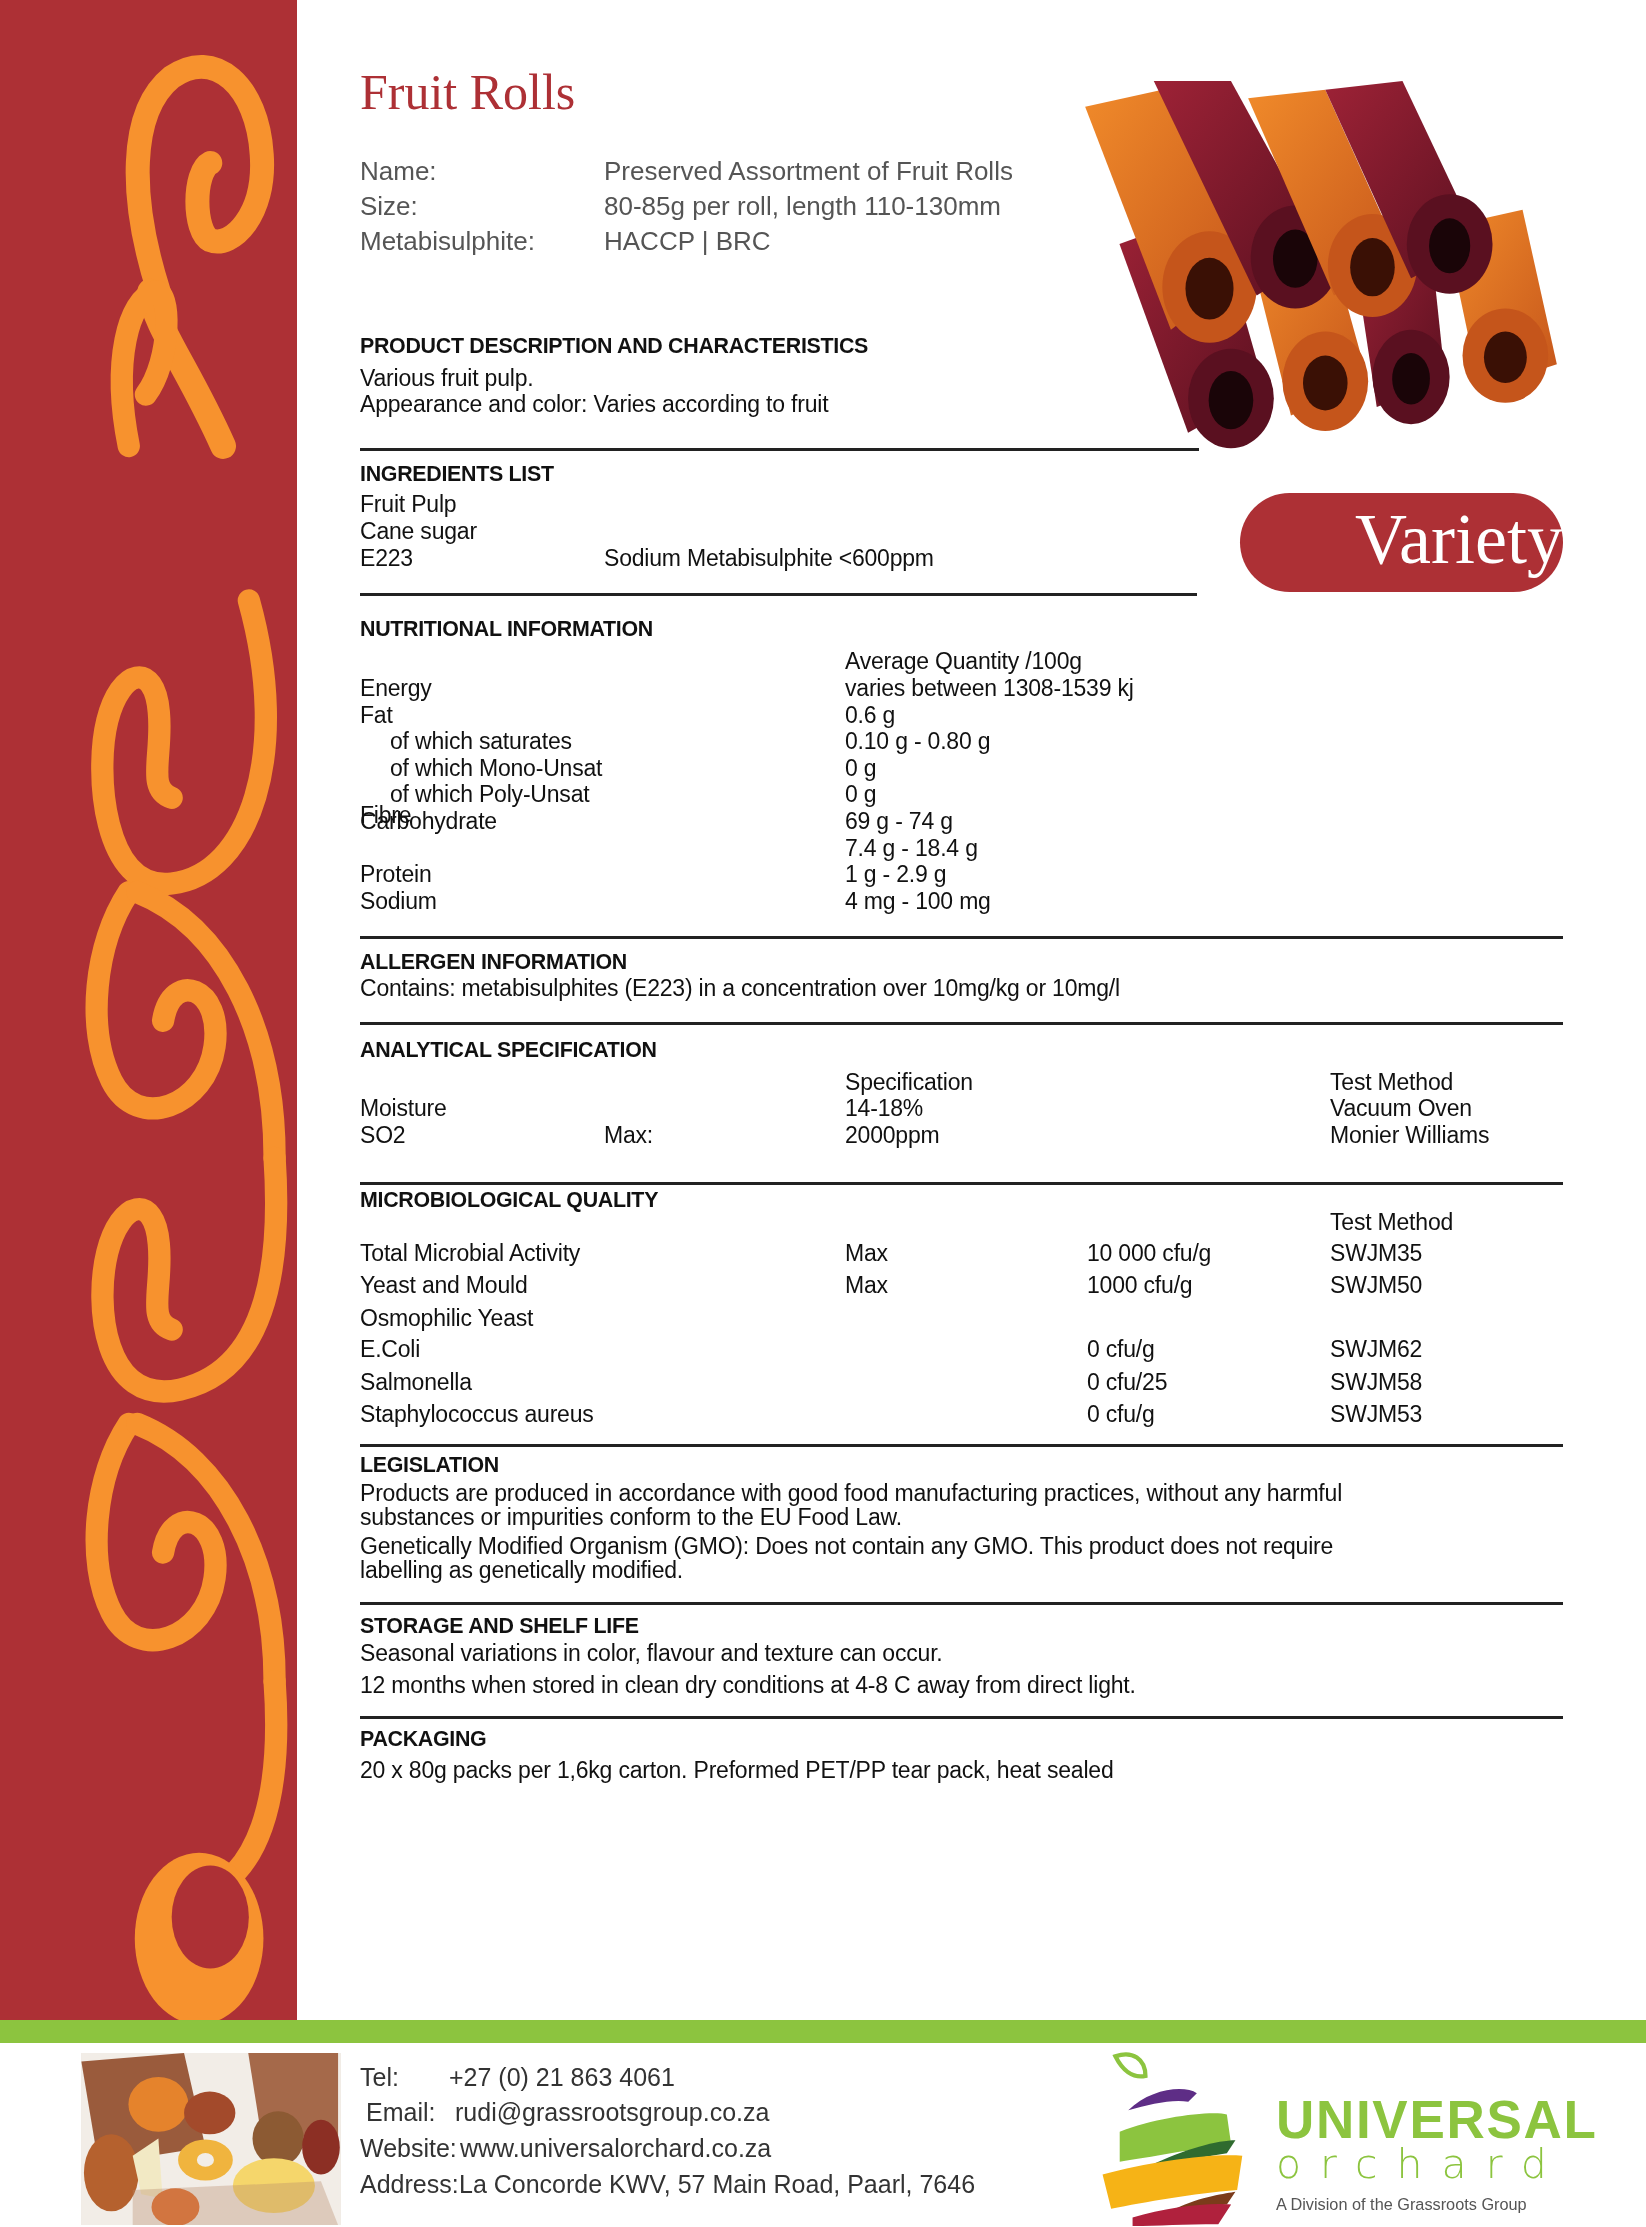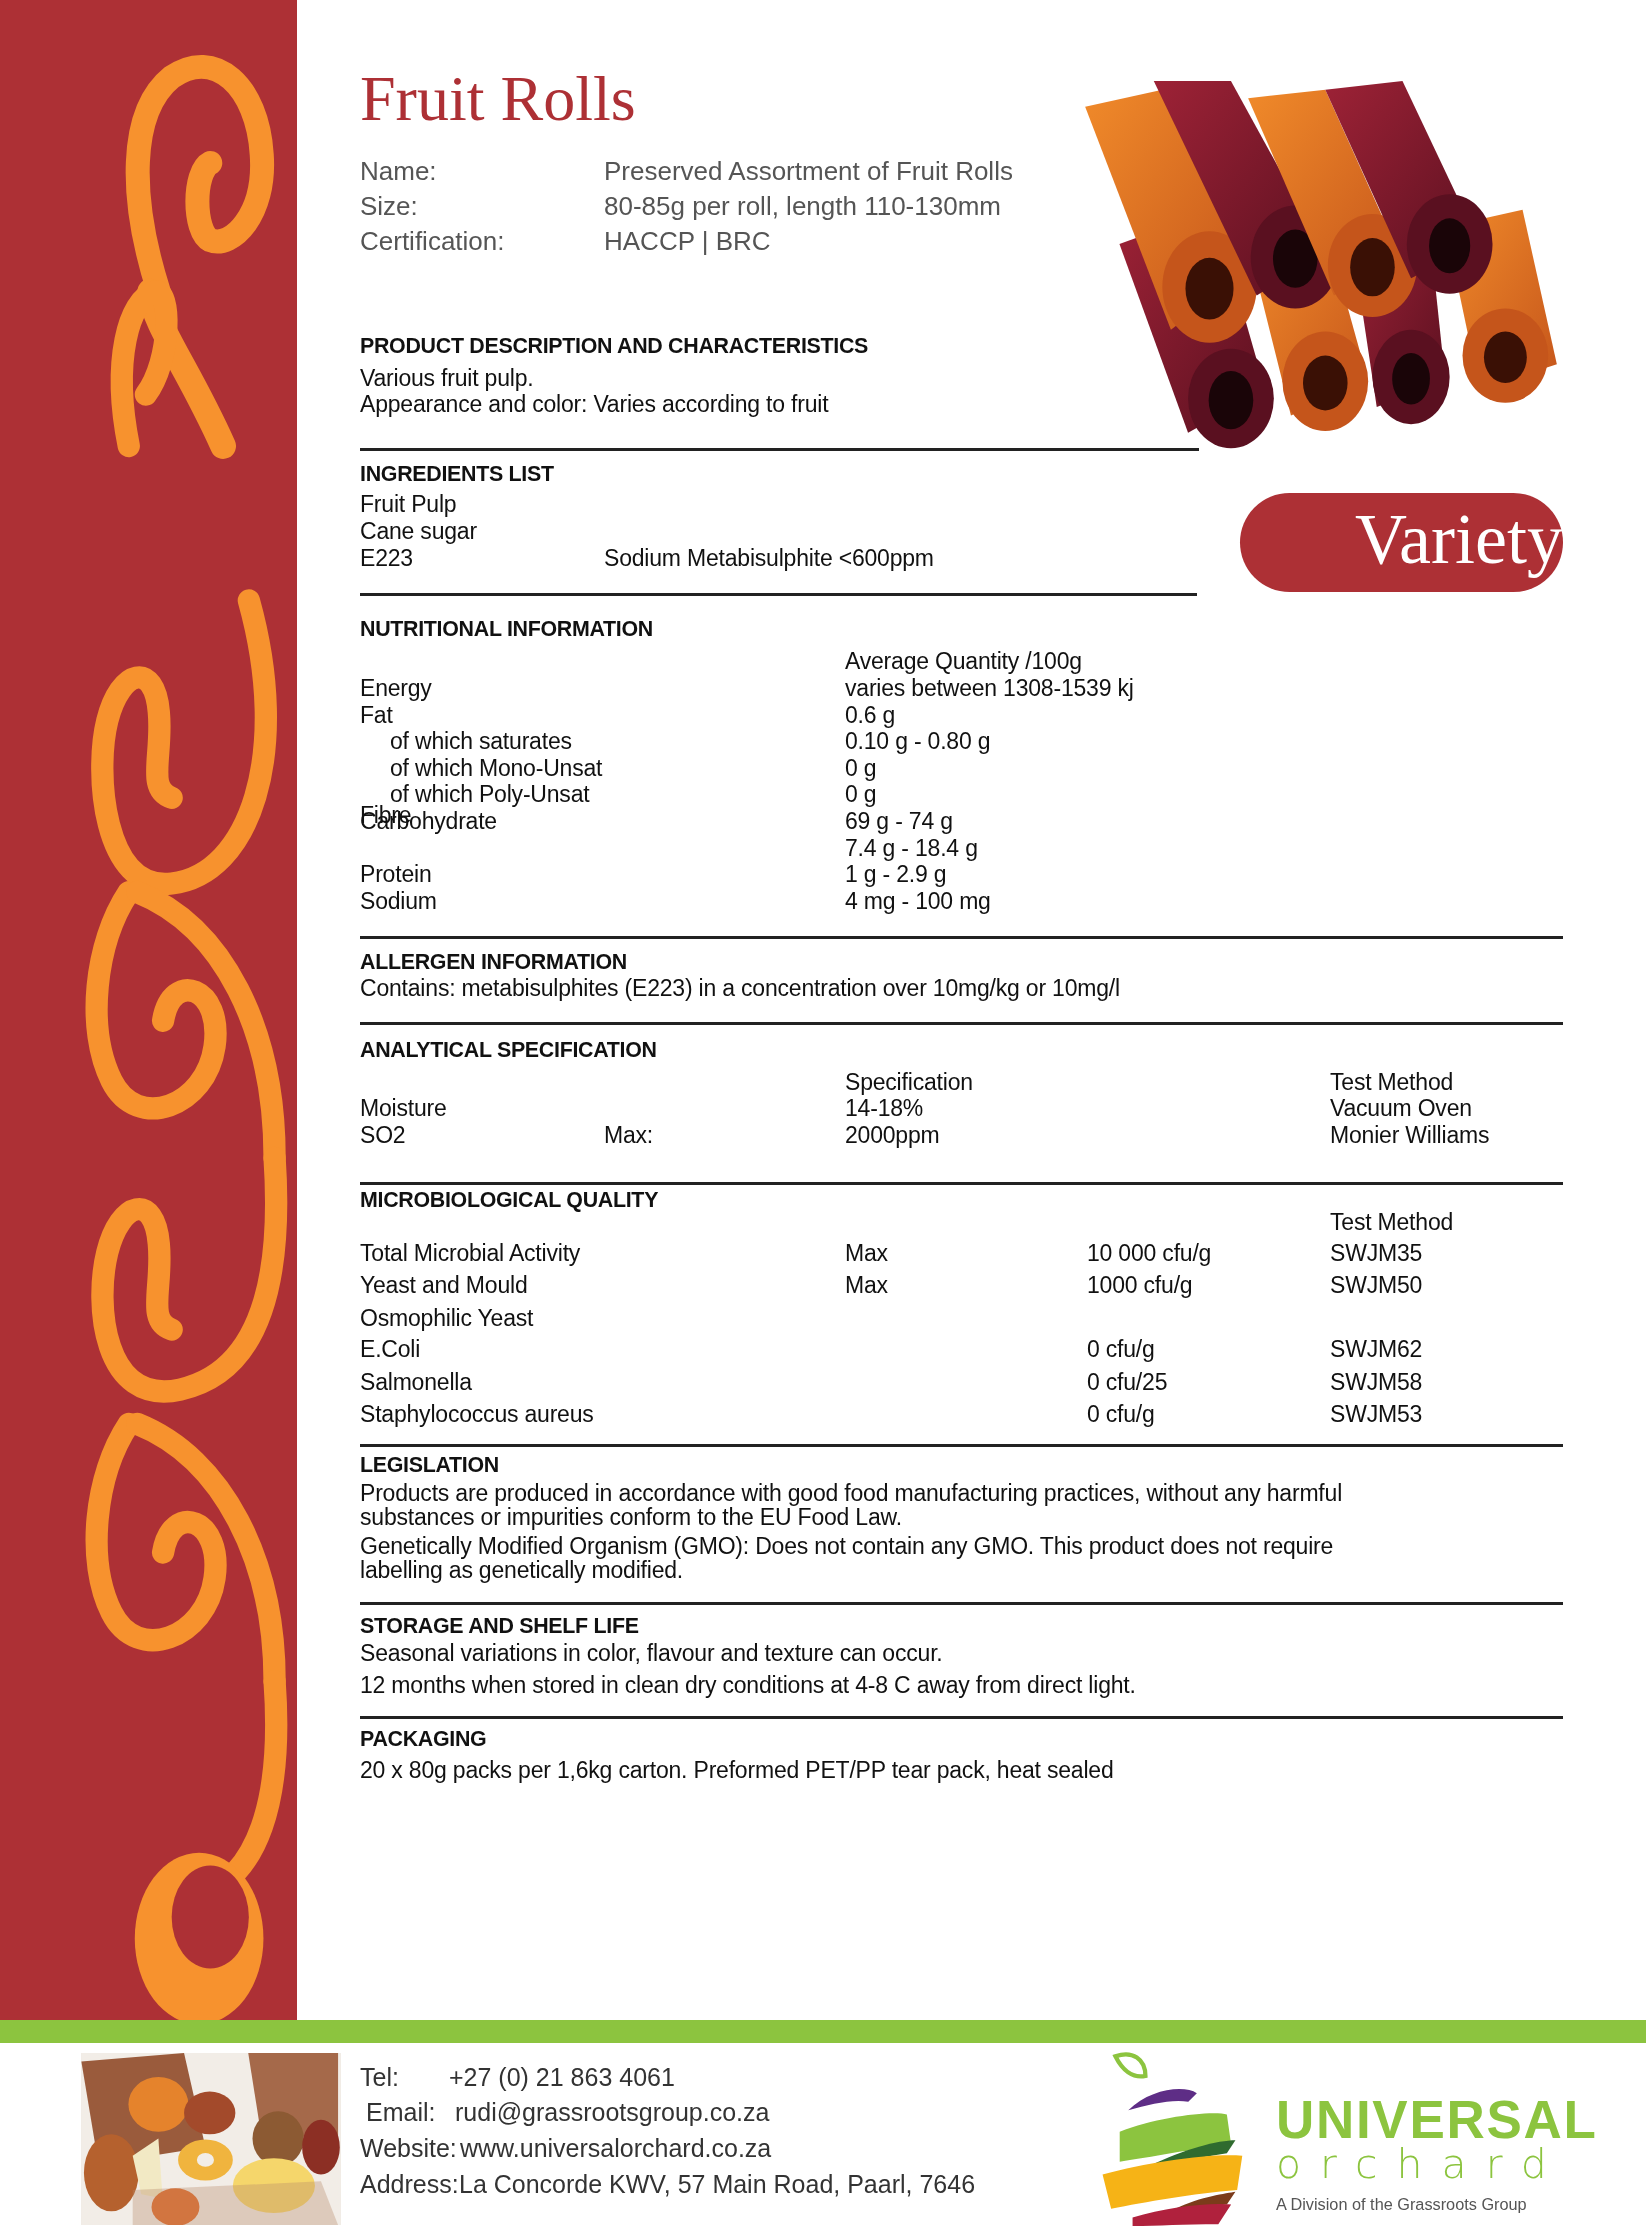--- a/index.html
+++ b/index.html
@@ -4,21 +4,21 @@
 <style>
   * { margin: 0; padding: 0; box-sizing: border-box; }
   html, body { width: 1647px; height: 2227px; background: #ffffff; overflow: hidden; }
   body { position: relative; font-family: "Liberation Sans", "DejaVu Sans", sans-serif; color: #111; }
 
   .sidebar { position: absolute; left: 0; top: 0; width: 297px; height: 2020px; background: #ad3035; overflow: hidden; }
   .sidebar svg { position: absolute; left: 0; top: 0; }
   .greenbar { position: absolute; left: 0; top: 2020px; width: 1647px; height: 23px; background: #8cc43f; }
 
   .abs { position: absolute; white-space: nowrap; }
-  .title { font-family: "Liberation Serif", "DejaVu Serif", serif; font-size: 64px; color: #ad3035; left: 360px; top: 67px; line-height: 1; }
+  .title { font-family: "Liberation Serif", "DejaVu Serif", serif; font-size: 50px; color: #ad3035; left: 360px; top: 67px; line-height: 1; }
   .info { font-size: 26px; color: #555; line-height: 34px; }
   .heading { font-size: 21.4px; font-weight: bold; color: #111; letter-spacing: -0.3px; line-height: 26px; }
   .body { font-size: 23px; color: #111; line-height: 26.6px; letter-spacing: -0.2px; }
   .rule { position: absolute; height: 3.4px; background: #222; left: 360px; }
 
   .hero { position: absolute; left: 1068px; top: 81px; width: 506px; height: 369px; }
   .badge { position: absolute; left: 1240px; top: 493px; width: 323px; height: 99px; border-radius: 50px; background: #ad3035; color: #fff;
            font-family: "Liberation Serif", "DejaVu Serif", serif; font-size: 72px; text-align: right; line-height: 93px; }
 
   .footimg { position: absolute; left: 81px; top: 2053px; width: 260px; height: 172px; overflow: hidden; background: #f1ece6; }
@@ -51,21 +51,21 @@
     <ellipse cx="245" cy="2235" rx="45" ry="60" fill="#ad3035"></ellipse>
   </svg>
 </div>
 
 <div class="abs title">Fruit Rolls</div>
 
 <div class="abs info" style="left:360px; top:154px;">Name:</div>
 <div class="abs info" style="left:604px; top:154px;">Preserved Assortment of Fruit Rolls</div>
 <div class="abs info" style="left:360px; top:189px;">Size:</div>
 <div class="abs info" style="left:604px; top:189px;">80-85g per roll, length 110-130mm</div>
-<div class="abs info" style="left:360px; top:224px;">Certification:</div>
+<div class="abs info" style="left:360px; top:224px;">Metabisulphite:</div>
 <div class="abs info" style="left:604px; top:224px;">HACCP | BRC</div>
 
 <div class="hero">
   <svg width="506" height="369" viewBox="0 0 590 430">
     <defs>
       <linearGradient id="og" x1="0" y1="0" x2="1" y2="1">
           <stop offset="0" stop-color="#f08a2a"></stop>
           <stop offset="1" stop-color="#c5551b"></stop>
         </linearGradient>
       <linearGradient id="rg" x1="0" y1="0" x2="1" y2="1">

